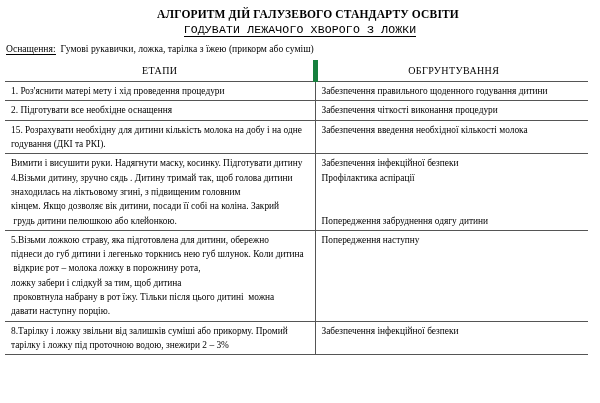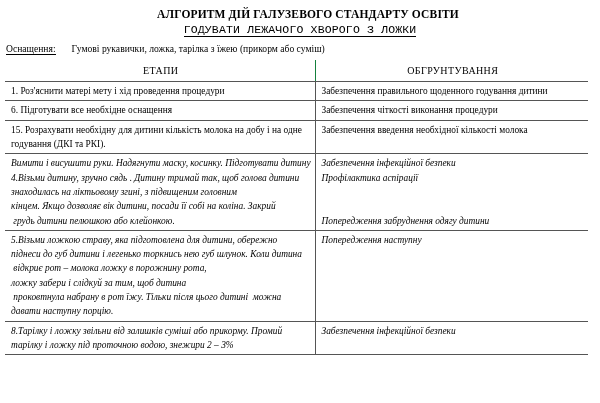--- a/index.html
+++ b/index.html
@@ -44,21 +44,21 @@
     margin: 7px 0 0 6px;
     font-size: 9.6px;
     line-height: 1.2;
     white-space: nowrap;
   }
   .equip-label {
     border-bottom: 1px solid #000;
     font-weight: normal;
   }
   .equip-value {
-    margin-left: 16px;
+    margin-left: 5px;
   }
   table.algo {
     border-collapse: collapse;
     width: 583px;
     margin: 5px 0 0 5px;
     table-layout: fixed;
     font-size: 9.4px;
   }
   table.algo col.c1 { width: 310px; }
   table.algo col.c2 { width: 273px; }
@@ -71,37 +71,36 @@
   table.algo thead th {
     text-align: center;
     font-weight: normal;
     font-size: 10px;
     letter-spacing: 0.4px;
     padding-top: 3px;
     padding-bottom: 3px;
     border-bottom: 1px solid #555;
   }
   table.algo thead th.c1h {
-    border-right: 1px solid #15803d;
+    border-right: 5px solid #15803d;
   }
   table.algo tbody td {
     border-bottom: 1px solid #555;
     border-top: none;
   }
   table.algo tbody td.left {
     border-right: 1px solid #555;
     margin-left: 20px;
   }
   table.algo tbody tr:last-child td {
     border-bottom: 1px solid #555;
   }
   .cellline {
     display: block;
     white-space: pre;
-    font-style: italic;
   }
 </style>
 </head>
 <body>
 
 <div class="page">
 
   <div class="doc-title">АЛГОРИТМ ДІЙ ГАЛУЗЕВОГО СТАНДАРТУ ОСВІТИ</div>
 
   <div class="doc-subtitle"><span>ГОДУВАТИ  ЛЕЖАЧОГО ХВОРОГО З ЛОЖКИ</span></div>
@@ -120,21 +119,21 @@
         <th class="c1h">ЕТАПИ</th>
         <th>ОБГРУНТУВАННЯ</th>
       </tr>
     </thead>
     <tbody>
         <tr>
           <td class="left">1. Роз'яснити матері мету і хід проведення процедури</td>
           <td>Забезпечення правильного щоденного годування дитини</td>
         </tr>
         <tr>
-          <td class="left">6. Підготувати все необхідне оснащення</td>
+          <td class="left">2. Підготувати все необхідне оснащення</td>
           <td>Забезпечення чіткості виконання процедури</td>
         </tr>
         <tr>
           <td class="left">15. Розрахувати необхідну для дитини кількість молока на добу і на одне годування (ДКІ та РКІ).</td>
           <td>Забезпечення введення необхідної кількості  молока</td>
         </tr>
         <tr>
           <td class="left">
             <span class="cellline">Вимити і висушити руки. Надягнути маску, косинку. Підготувати дитину</span>
             <span class="cellline">4.Візьми дитину, зручно сядь . Дитину тримай так, щоб голова дитини</span>

